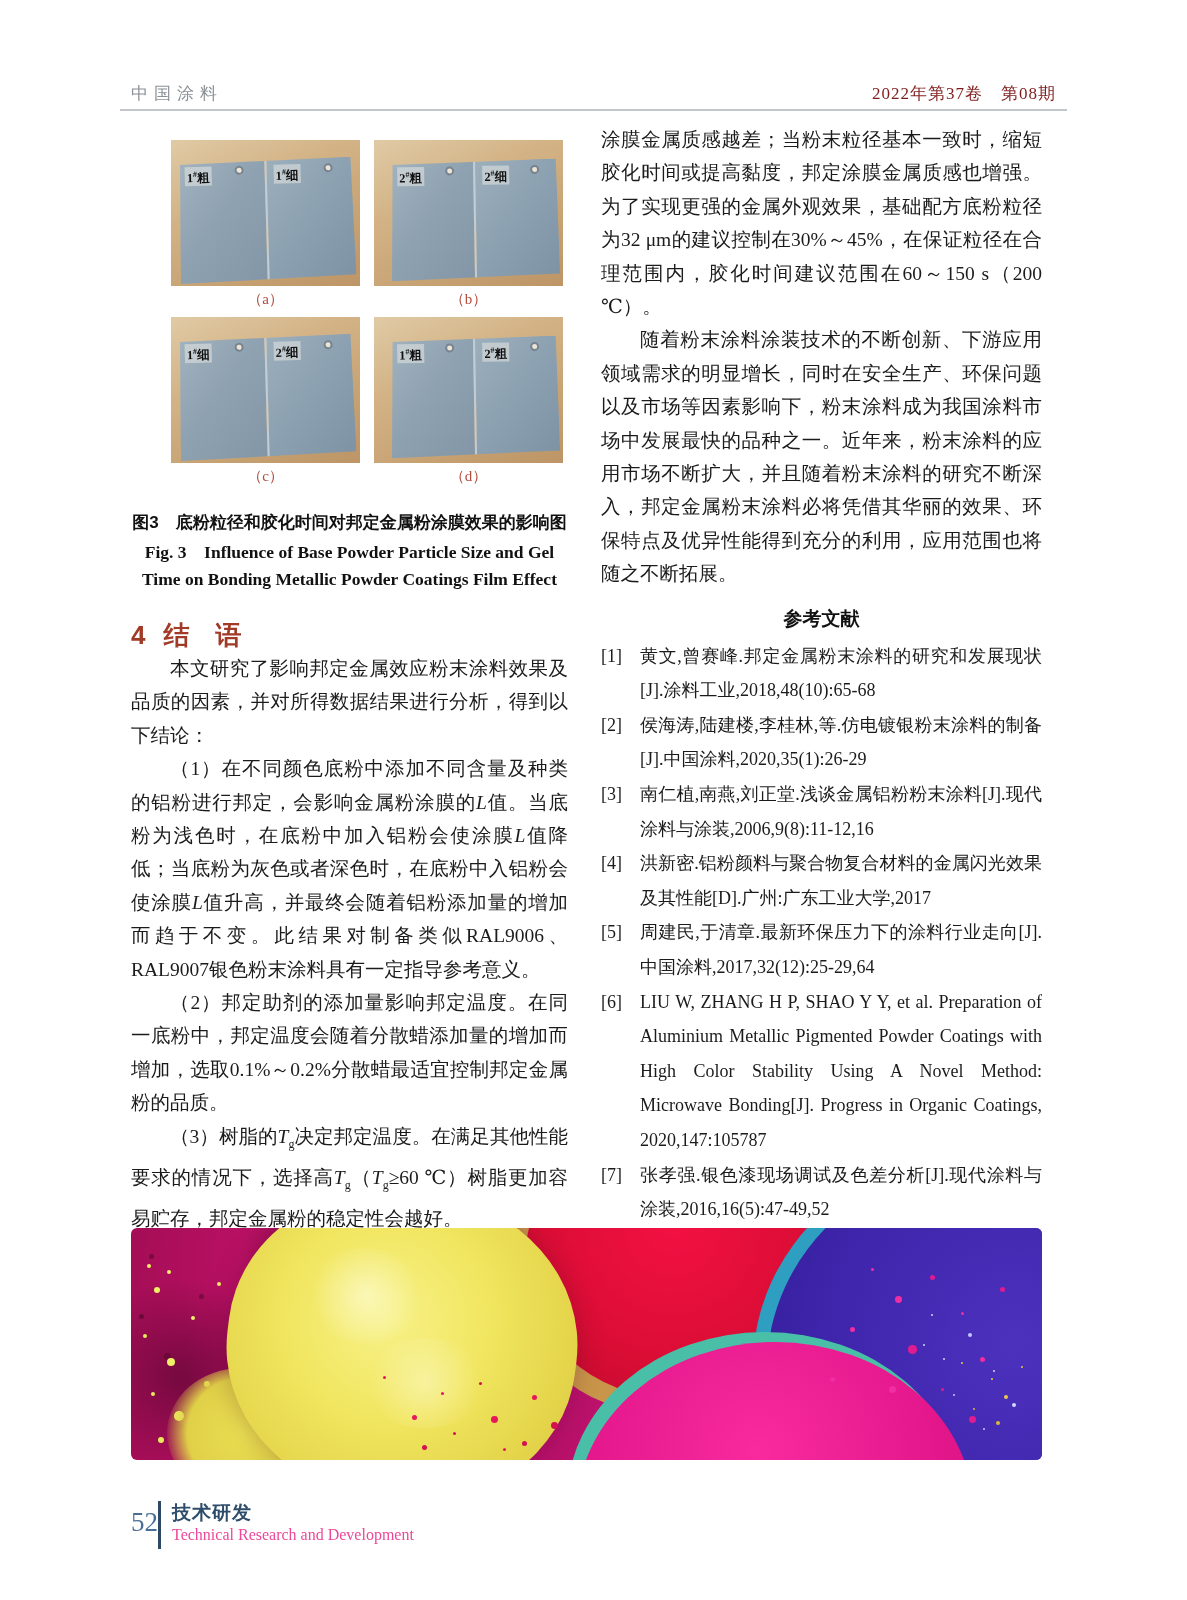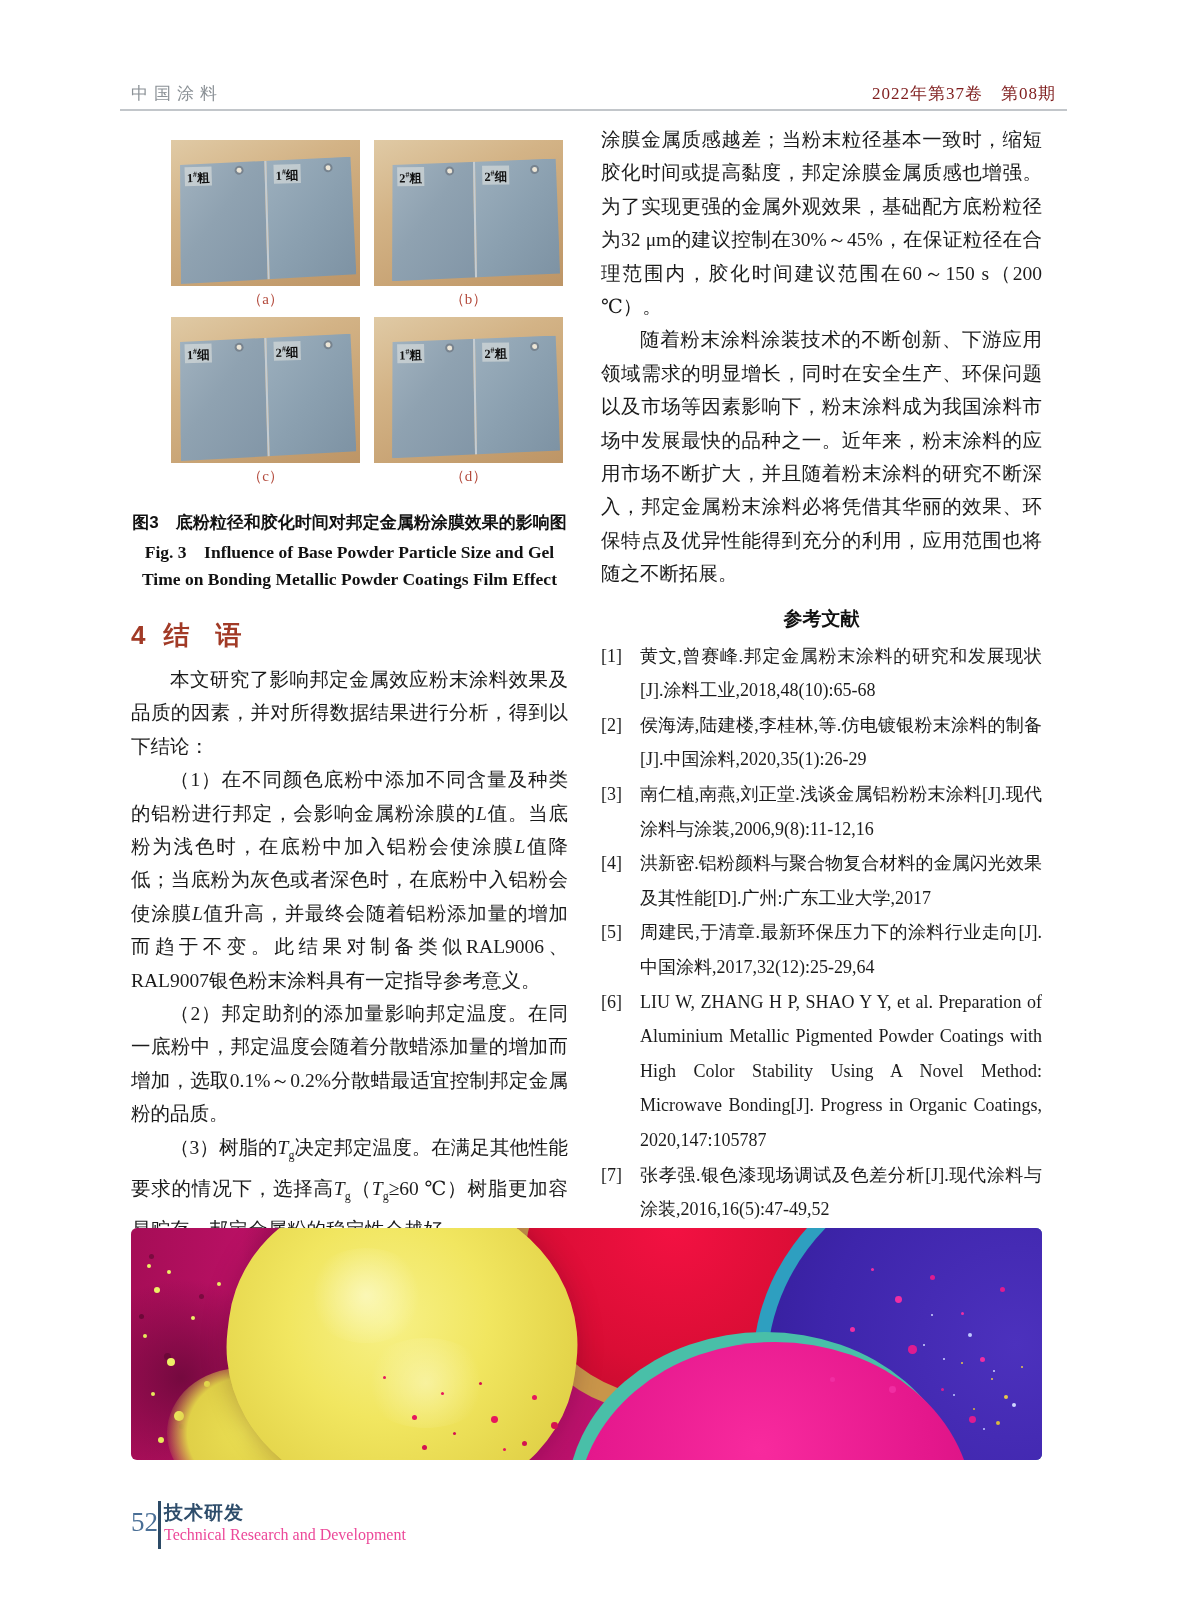--- a/index.html
+++ b/index.html
@@ -34,21 +34,21 @@
   .subcap{text-align:center;color:#b34a3c;font-size:15px;padding:4px 0 8px;}
   
   .figcap-cn{margin-top:16px;text-align:center;font-weight:bold;font-size:17px;line-height:26px;color:#111;
     font-family:"Liberation Sans","DejaVu Sans",sans-serif;}
   .figcap-en{margin-top:3px;text-align:center;font-weight:bold;font-size:17.5px;line-height:27px;color:#111;}
   
   .sec-head{margin-top:25px;color:#a13a26;font-family:"Liberation Sans","DejaVu Sans",sans-serif;
     font-weight:bold;font-size:26px;line-height:34px;}
   .sec-head .num{margin-right:18px;}
   
-  .body-block{margin-top:11px;}
+  .body-block{}
   .bp{font-size:19.5px;line-height:33.4px;text-align:justify;text-indent:2em;margin:0;color:#1b1b1b;}
   .bp.noindent{text-indent:0;}
   .bp i{font-family:"Liberation Serif",serif;}
   .bp sub{font-size:12px;}
   
   .ref-title{text-align:center;font-weight:bold;font-size:19px;margin:15px 0 7px;color:#111;
     font-family:"Liberation Sans","DejaVu Sans",sans-serif;}
   .ref-item{display:grid;grid-template-columns:33px 1fr;column-gap:6px;
     font-size:18px;line-height:34.6px;text-align:justify;color:#1b1b1b;}
   .ref-label{text-align:left;}
@@ -105,21 +105,21 @@
   .sp-lb{left:792px;top:116px;width:2px;height:2px;background:#cfd6ff;box-shadow:
     20px 14px 0 0 #cfd6ff,46px -10px 0 1px #bfc8ff,70px 26px 0 0 #cfd6ff,30px 50px 0 0 #bfc8ff,
     90px 60px 0 1px #cfd6ff,8px -30px 0 0 #cfd6ff,60px 84px 0 0 #bfc8ff;}
   .sp-gd{left:860px;top:150px;width:2px;height:2px;background:#e8c84a;box-shadow:
     14px 18px 0 1px #e8c84a,-18px 30px 0 0 #d9b83e,30px -12px 0 0 #e8c84a,6px 44px 0 1px #d9b83e,
     -30px -16px 0 0 #e8c84a;}
   
   .footer{position:absolute;left:131px;top:1497px;display:flex;align-items:flex-start;}
   .page-num{font-size:27px;color:#4a6f96;line-height:50px;}
   .footer-bar{width:3px;height:48px;background:#2c4a66;margin-top:4px;}
-  .footer-text{padding-left:3px;}
+  .footer-text{padding-left:11px;}
   .footer-cn{font-family:"Liberation Sans","DejaVu Sans",sans-serif;font-weight:bold;
     font-size:19px;color:#2e4d6b;line-height:26px;margin-top:3px;letter-spacing:1px;}
   .footer-en{font-size:16px;color:#ec4899;line-height:18px;}
 </style>
 </head>
 <body>
 
 <div class="hdr-left">中国涂料</div>
 <div class="hdr-right">2022年第37卷　第08期</div>
 <div class="hdr-rule"></div>

